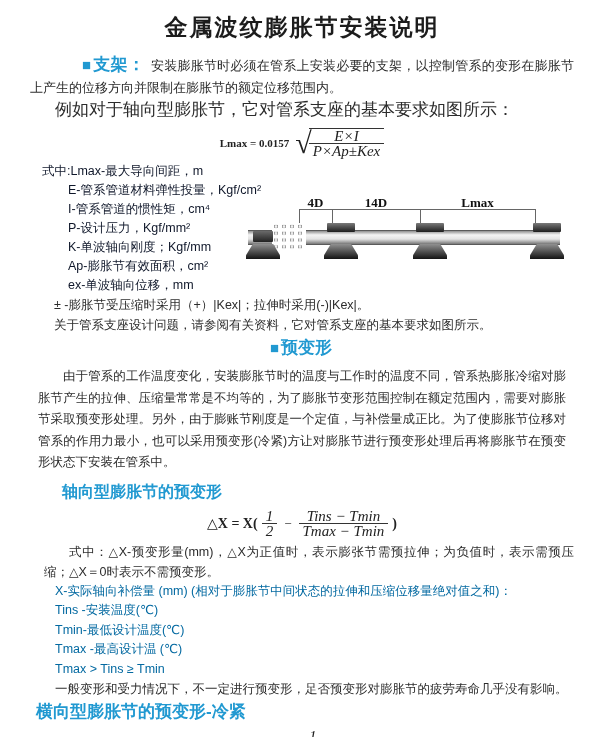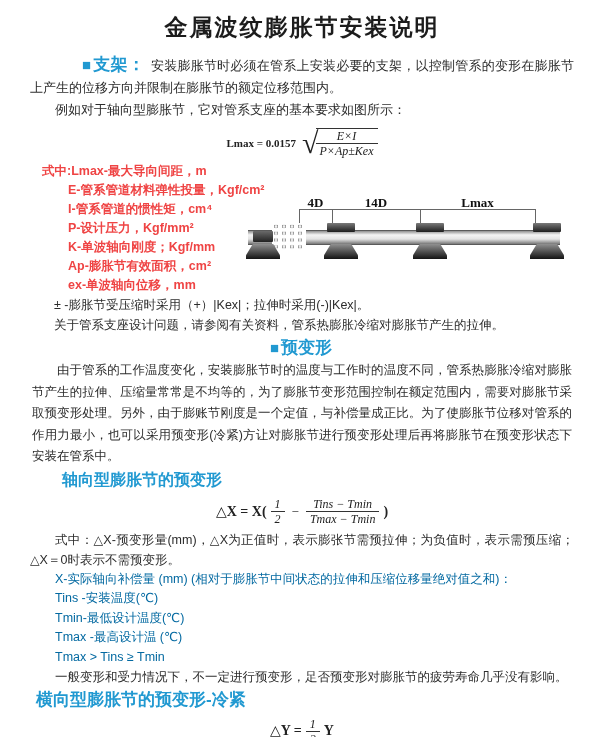--- a/index.html
+++ b/index.html
@@ -24,47 +24,47 @@
     font-size:23px;
     font-weight:700;
     letter-spacing:2px;
     color:#1c1c1c;
     line-height:30px;
   }
   
   .marker{color:var(--accent);font-size:15px;margin-right:2px;}
   .sec-label{color:var(--accent);font-size:17px;font-weight:700;margin-right:6px;}
   .p-intro{margin:0;font-size:13px;line-height:22px;text-align:justify;text-indent:52px;color:#2c2c2c;}
-  .p-example{margin:0;font-size:13px;line-height:22px;text-indent:25px;color:#2c2c2c;}
+  .p-example{margin:0;font-size:17px;line-height:22px;text-indent:25px;color:#2c2c2c;}
 
   
   .formula{text-align:center;font-family:"Liberation Serif","DejaVu Serif",serif;color:#222;}
   .formula1{margin:3px 0 2px 0;height:36px;line-height:36px;}
   .f-bold{font-weight:700;font-size:11px;font-family:Liberation Serif, serif;}
   .radical{font-size:30px;line-height:30px;vertical-align:middle;margin:0 -3px 0 6px;font-weight:400;}
-  .vfrac{display:inline-flex;flex-direction:column;vertical-align:middle;font-size:12px;line-height:14px;font-style:italic;text-align:center;}
+  .vfrac{display:inline-flex;flex-direction:column;vertical-align:middle;font-size:15px;line-height:14px;font-style:italic;text-align:center;}
   .vfrac .top{border-bottom:1px solid #333;padding:0 4px;}
   .vfrac .bot{padding:0 4px;text-align:right;}
   .under-root{border-top:1.2px solid #333;}
   .f-math{font-weight:700;font-size:14px;font-style:normal;}
   .formula2{margin:4px 0 0 0;height:34px;line-height:34px;}
   .formula3{margin:4px 0 2px 0;height:30px;line-height:30px;}
   .f-op{font-size:13px;margin:0 3px;}
 
   
-  .defs{margin:1px 0 0 0;font-size:12.5px;line-height:19px;color:#ef4444;font-weight:bold;}
+  .defs{margin:1px 0 0 0;font-size:12.5px;line-height:19px;color:#0f172a;}
   .defs .lead{padding-left:12px;}
   .defs .item{padding-left:38px;}
   .pm-note,.svc-note{font-size:12.5px;line-height:20px;padding-left:24px;color:#2c2c2c;}
 
   
   .sec2-head{margin:3px 0 0 4px;line-height:20px;text-align:center;}
-  .p-body{margin:2px;font-size:12.5px;line-height:21.5px;text-align:justify;text-indent:25px;color:#2c2c2c;}
+  .p-body{margin:8px;font-size:12.5px;line-height:21.5px;text-align:justify;text-indent:25px;color:#2c2c2c;}
   .axial-head{color:var(--accent);font-size:16px;font-weight:700;margin:0 0 0 32px;line-height:20px;}
-  .where-p{margin:2px 0 0 0;font-size:12.5px;line-height:20px;text-indent:25px;text-align:justify;color:#2c2c2c;}
+  .where-p{margin:2px 0 0 14px;font-size:12.5px;line-height:20px;text-indent:25px;text-align:justify;color:#2c2c2c;}
   .def2{font-size:12.5px;line-height:19.5px;padding-left:25px;color:#0369a1;}
   .general-p{margin:0;font-size:12.5px;line-height:20px;text-indent:25px;color:#2c2c2c;}
   .lateral-head{color:var(--accent);font-size:17px;font-weight:700;margin:2px 0 0 6px;line-height:22px;}
 
   
   .diagram{position:absolute;left:248px;top:197px;width:334px;height:70px;}
   .dim-label{position:absolute;top:-2px;text-align:center;font-family:"Liberation Serif","DejaVu Serif",serif;font-weight:700;font-size:13px;color:#111;}
   .dl1{left:51px;width:33px;}
   .dl2{left:84px;width:88px;}
   .dl3{left:172px;width:115px;}
@@ -114,21 +114,21 @@
     <div class="lead">式中:Lmax-最大导向间距，m</div>
     <div class="item">E-管系管道材料弹性投量，Kgf/cm²</div>
     <div class="item">I-管系管道的惯性矩，cm⁴</div>
     <div class="item">P-设计压力，Kgf/mm²</div>
     <div class="item">K-单波轴向刚度；Kgf/mm</div>
     <div class="item">Ap-膨胀节有效面积，cm²</div>
     <div class="item">ex-单波轴向位移，mm</div>
   </div>
 
   <div class="pm-note">± -膨胀节受压缩时采用（+）|Kex|；拉伸时采用(-)|Kex|。</div>
-  <div class="svc-note">关于管系支座设计问题，请参阅有关资料，管系热膨胀冷缩对膨胀节产生的拉伸。</div>
+  <div class="svc-note">关于管系支座设计问题，请参阅有关资料，它对管系支座的基本要求如图所示。</div>
 
   <div class="diagram">
     <div class="dim-label dl1">4D</div>
     <div class="dim-label dl2">14D</div>
     <div class="dim-label dl3">Lmax</div>
     <div class="dim-line"></div>
     <i class="tick tk1"></i>
     <i class="tick tk2"></i>
     <i class="tick tk3"></i>
     <i class="tick tk4"></i>

